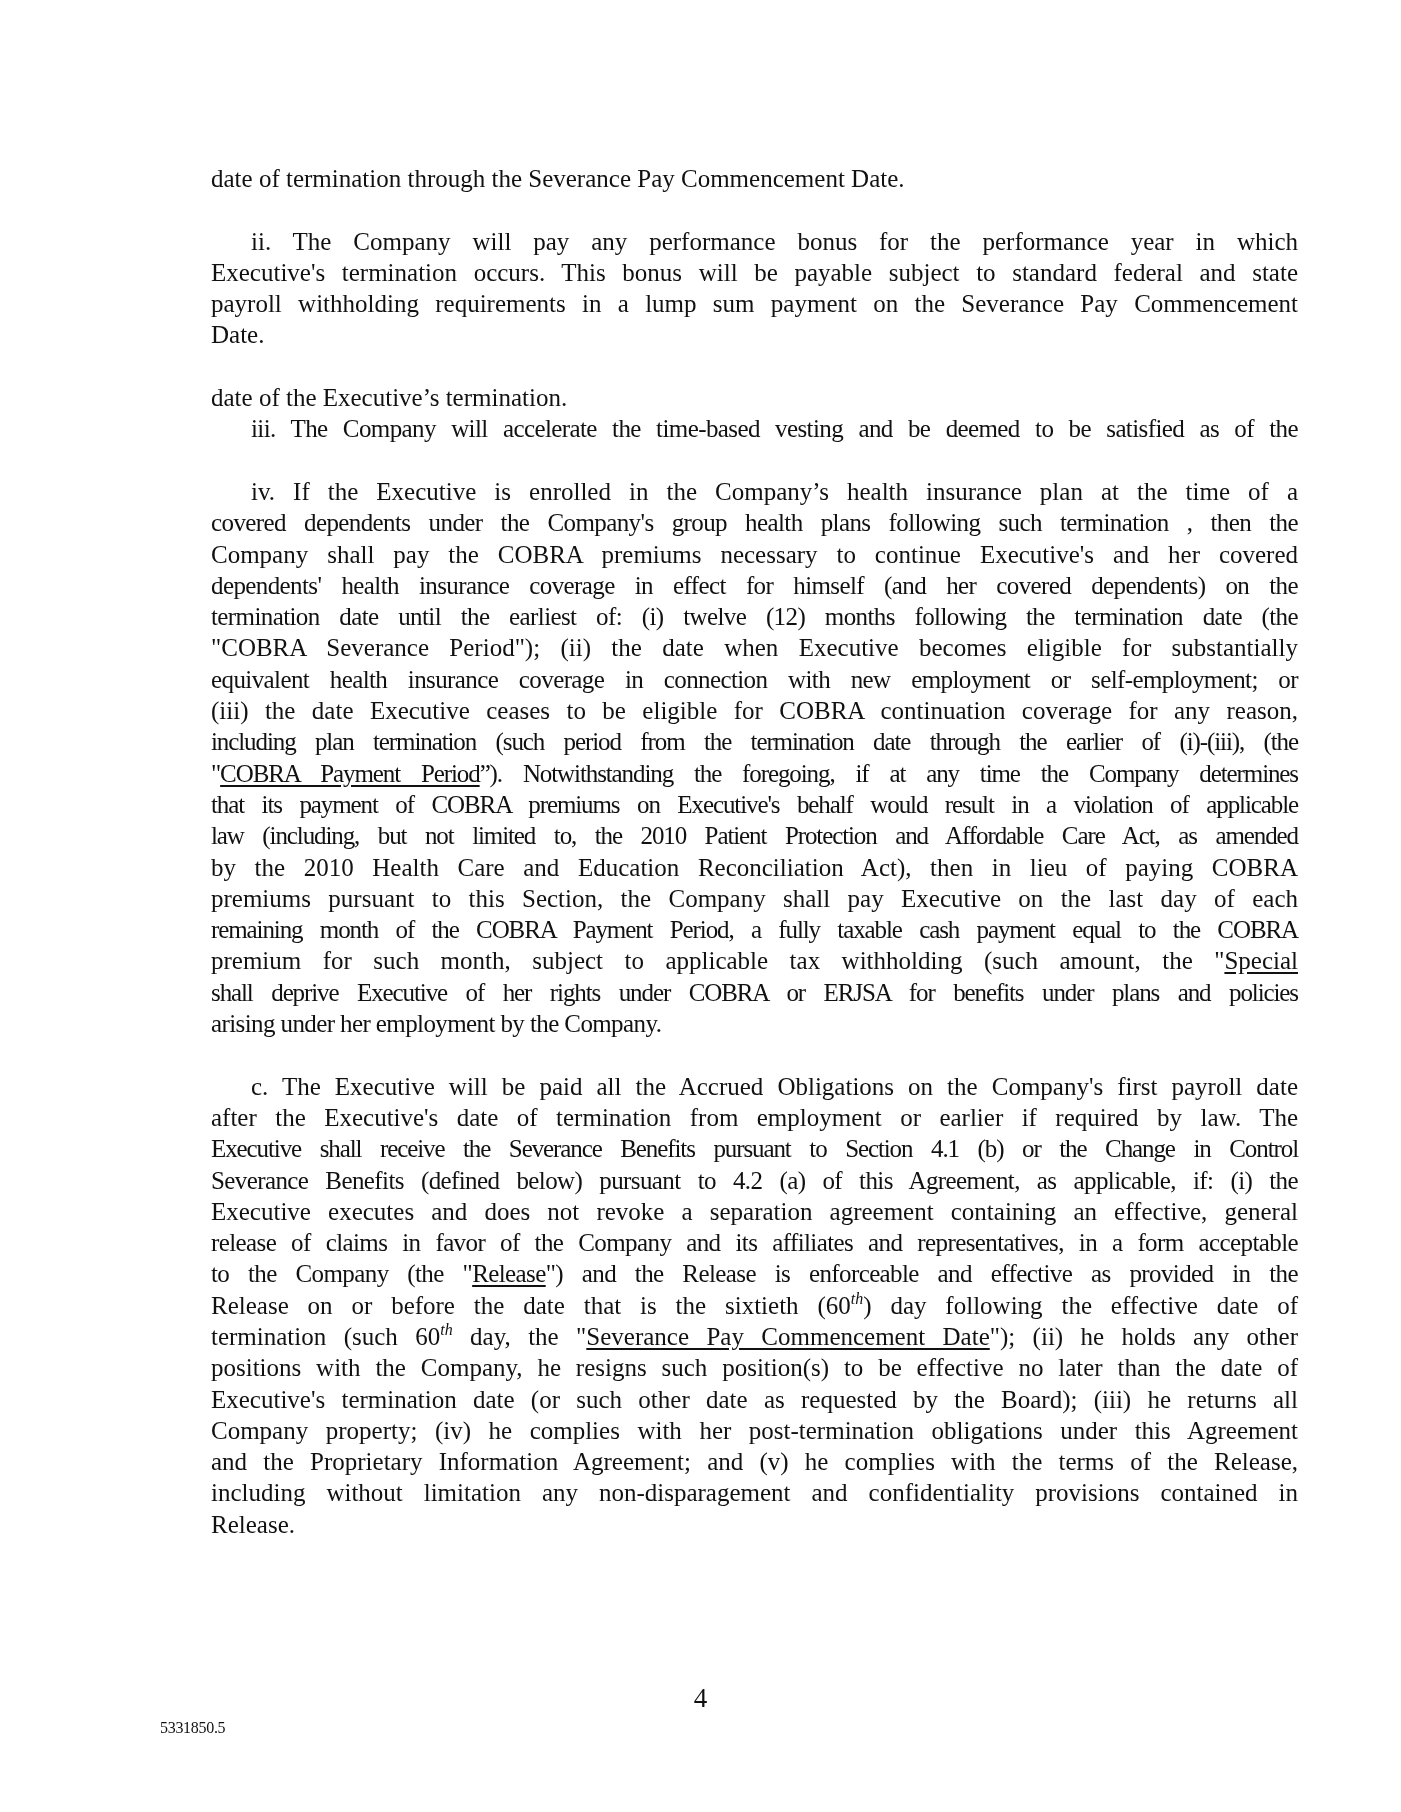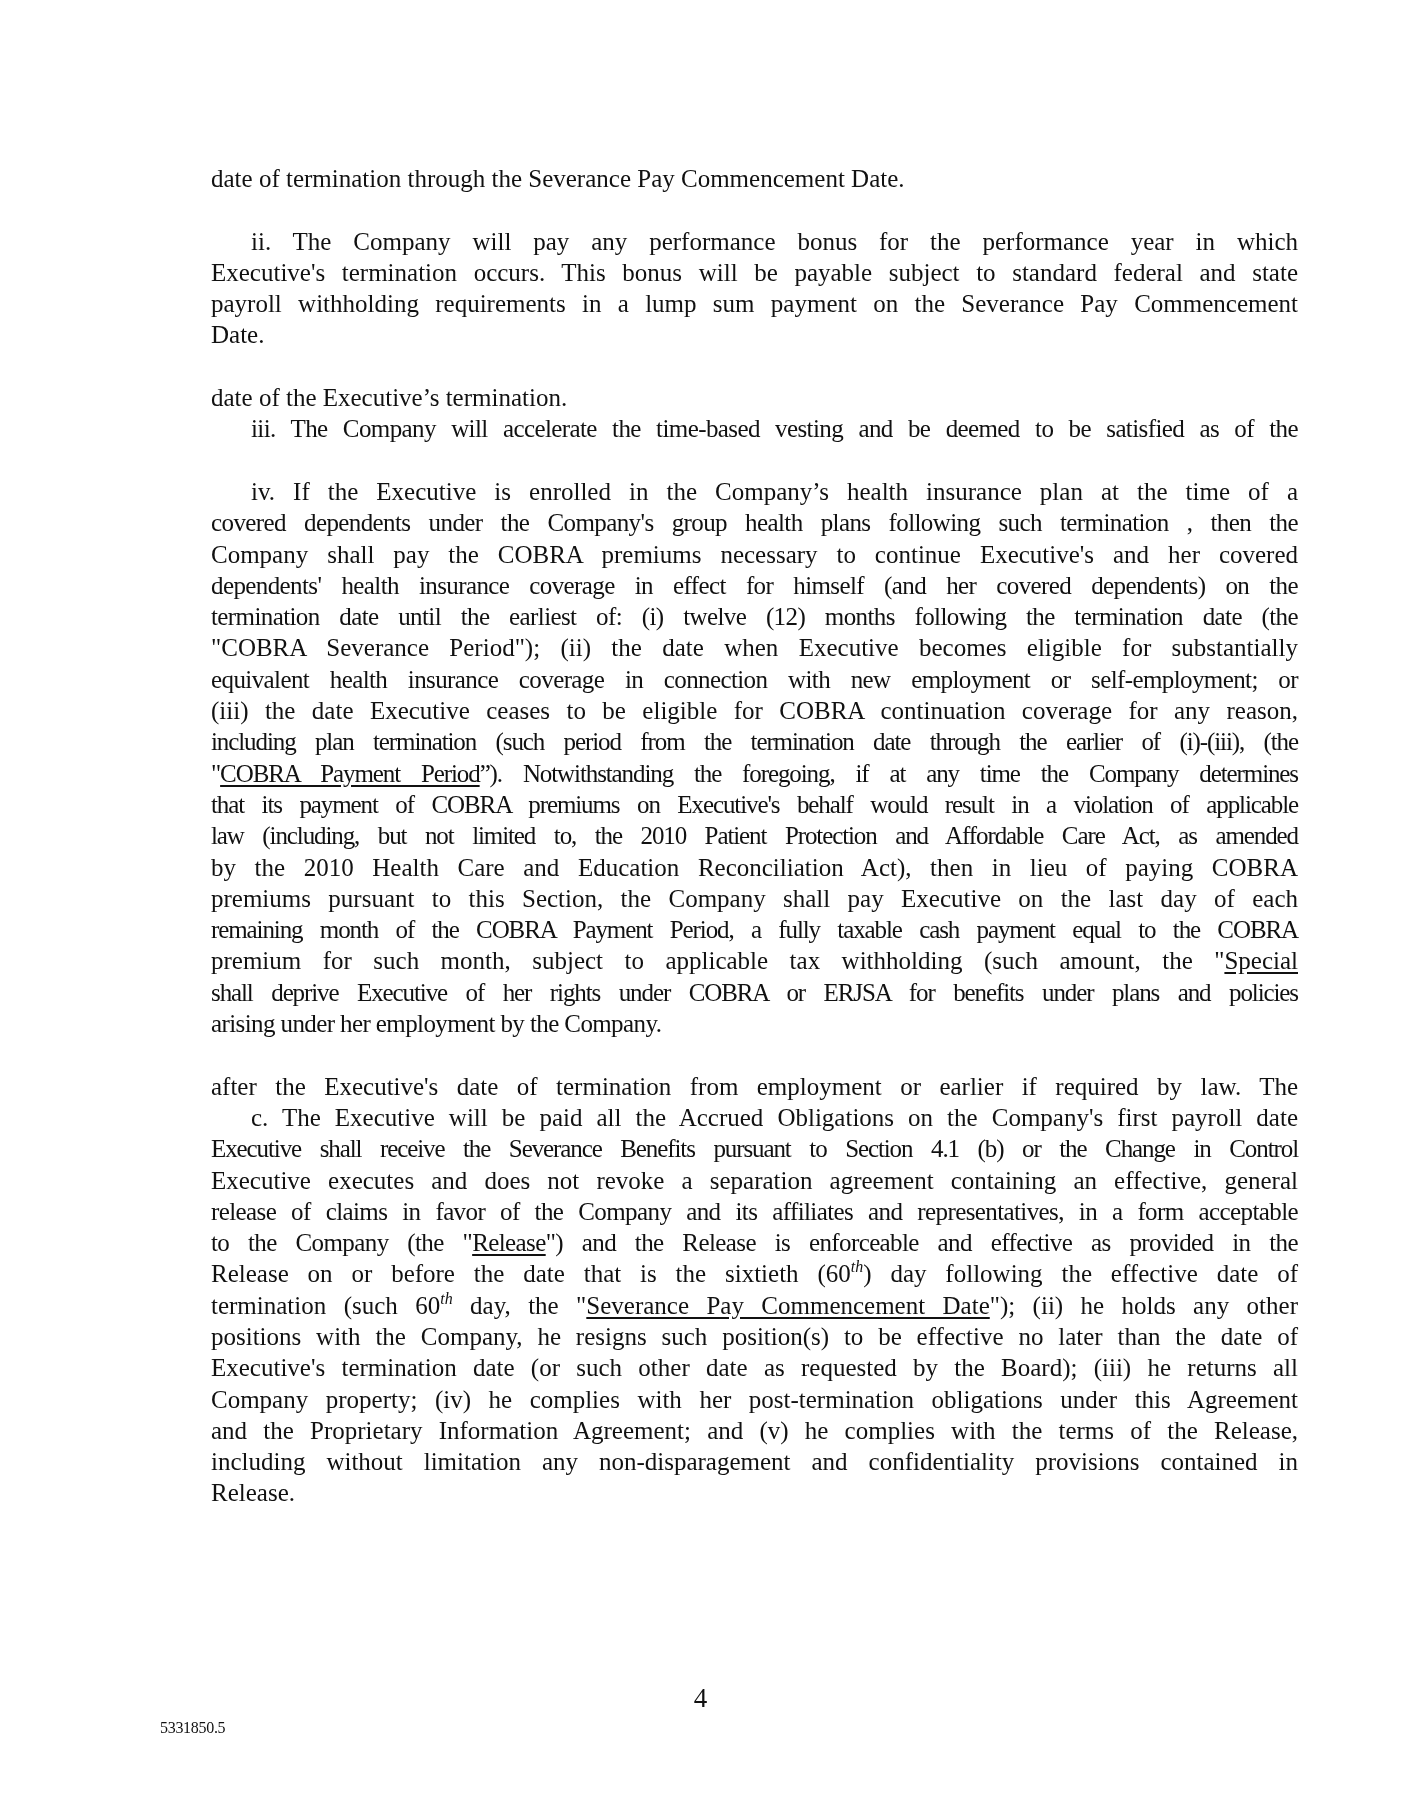--- a/index.html
+++ b/index.html
@@ -66,23 +66,24 @@
       <span class="line cond2">law (including, but not limited to, the 2010 Patient Protection and Affordable Care Act, as amended</span>
       <span class="line">by the 2010 Health Care and Education Reconciliation Act), then in lieu of paying COBRA</span>
       <span class="line">premiums pursuant to this Section, the Company shall pay Executive on the last day of each</span>
       <span class="line cond2">remaining month of the COBRA Payment Period, a fully taxable cash payment equal to the COBRA</span>
       <span class="line"><span>premium for such month, subject to applicable tax withholding (such amount, the "</span><u>Special</u></span>
       <span class="line cond2">shall deprive Executive of her rights under COBRA or ERJSA for benefits under plans and policies</span>
       <span class="line last cond">arising under her employment by the Company.</span>
     </div>
 
     <div class="para">
+      <span class="line indent">c. The Executive will be paid all the Accrued Obligations on the Company's first payroll date</span>
       <span class="line">after the Executive's date of termination from employment or earlier if required by law. The</span>
-      <span class="line indent">c. The Executive will be paid all the Accrued Obligations on the Company's first payroll date</span>
       <span class="line cond2">Executive shall receive the Severance Benefits pursuant to Section 4.1 (b) or the Change in Control</span>
+      <span class="line cond">Severance Benefits (defined below) pursuant to 4.2 (a) of this Agreement, as applicable, if: (i) the</span>
       <span class="line">Executive executes and does not revoke a separation agreement containing an effective, general</span>
       <span class="line cond">release of claims in favor of the Company and its affiliates and representatives, in a form acceptable</span>
       <span class="line cond"><span>to the Company (the "</span><u>Release</u><span>") and the Release is enforceable and effective as provided in the</span></span>
       <span class="line"><span>Release on or before the date that is the sixtieth (60</span><sup>th</sup><span>) day following the effective date of</span></span>
       <span class="line"><span>termination (such 60</span><sup>th</sup><span> day, the "</span><u>Severance Pay Commencement Date</u><span>"); (ii) he holds any other</span></span>
       <span class="line">positions with the Company, he resigns such position(s) to be effective no later than the date of</span>
       <span class="line">Executive's termination date (or such other date as requested by the Board); (iii) he returns all</span>
       <span class="line">Company property; (iv) he complies with her post-termination obligations under this Agreement</span>
       <span class="line">and the Proprietary Information Agreement; and (v) he complies with the terms of the Release,</span>
       <span class="line">including without limitation any non-disparagement and confidentiality provisions contained in</span>

